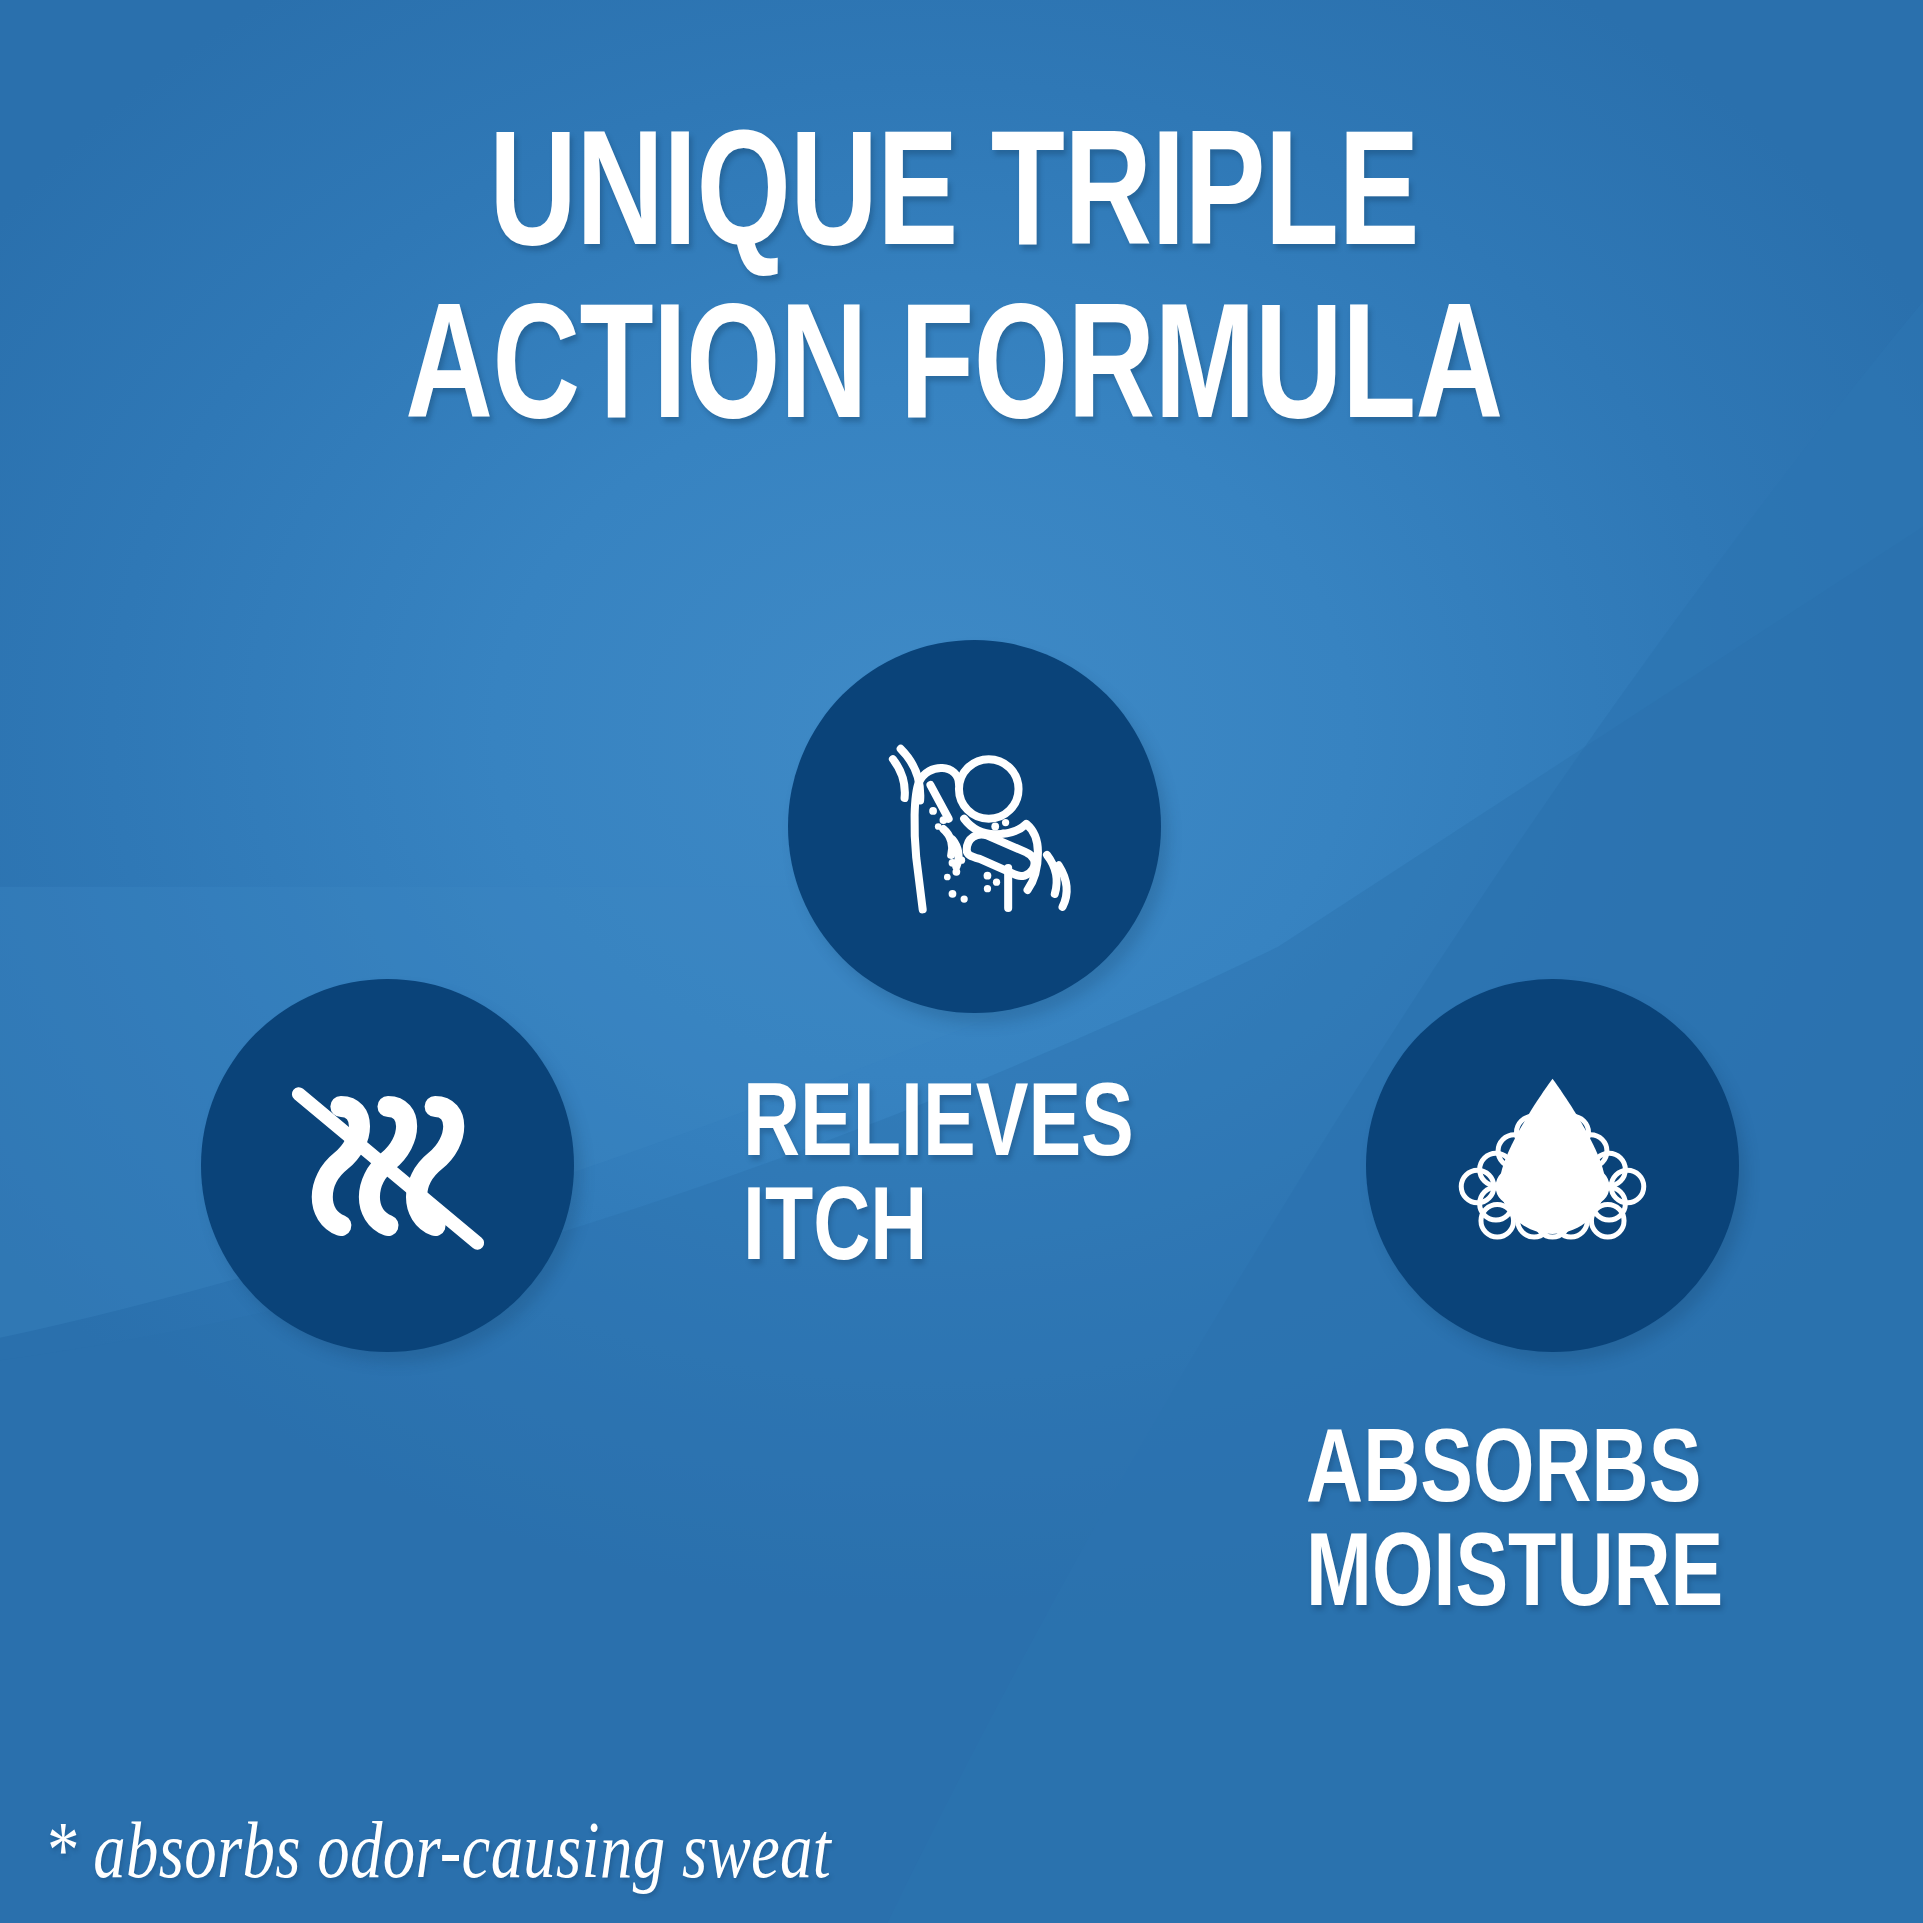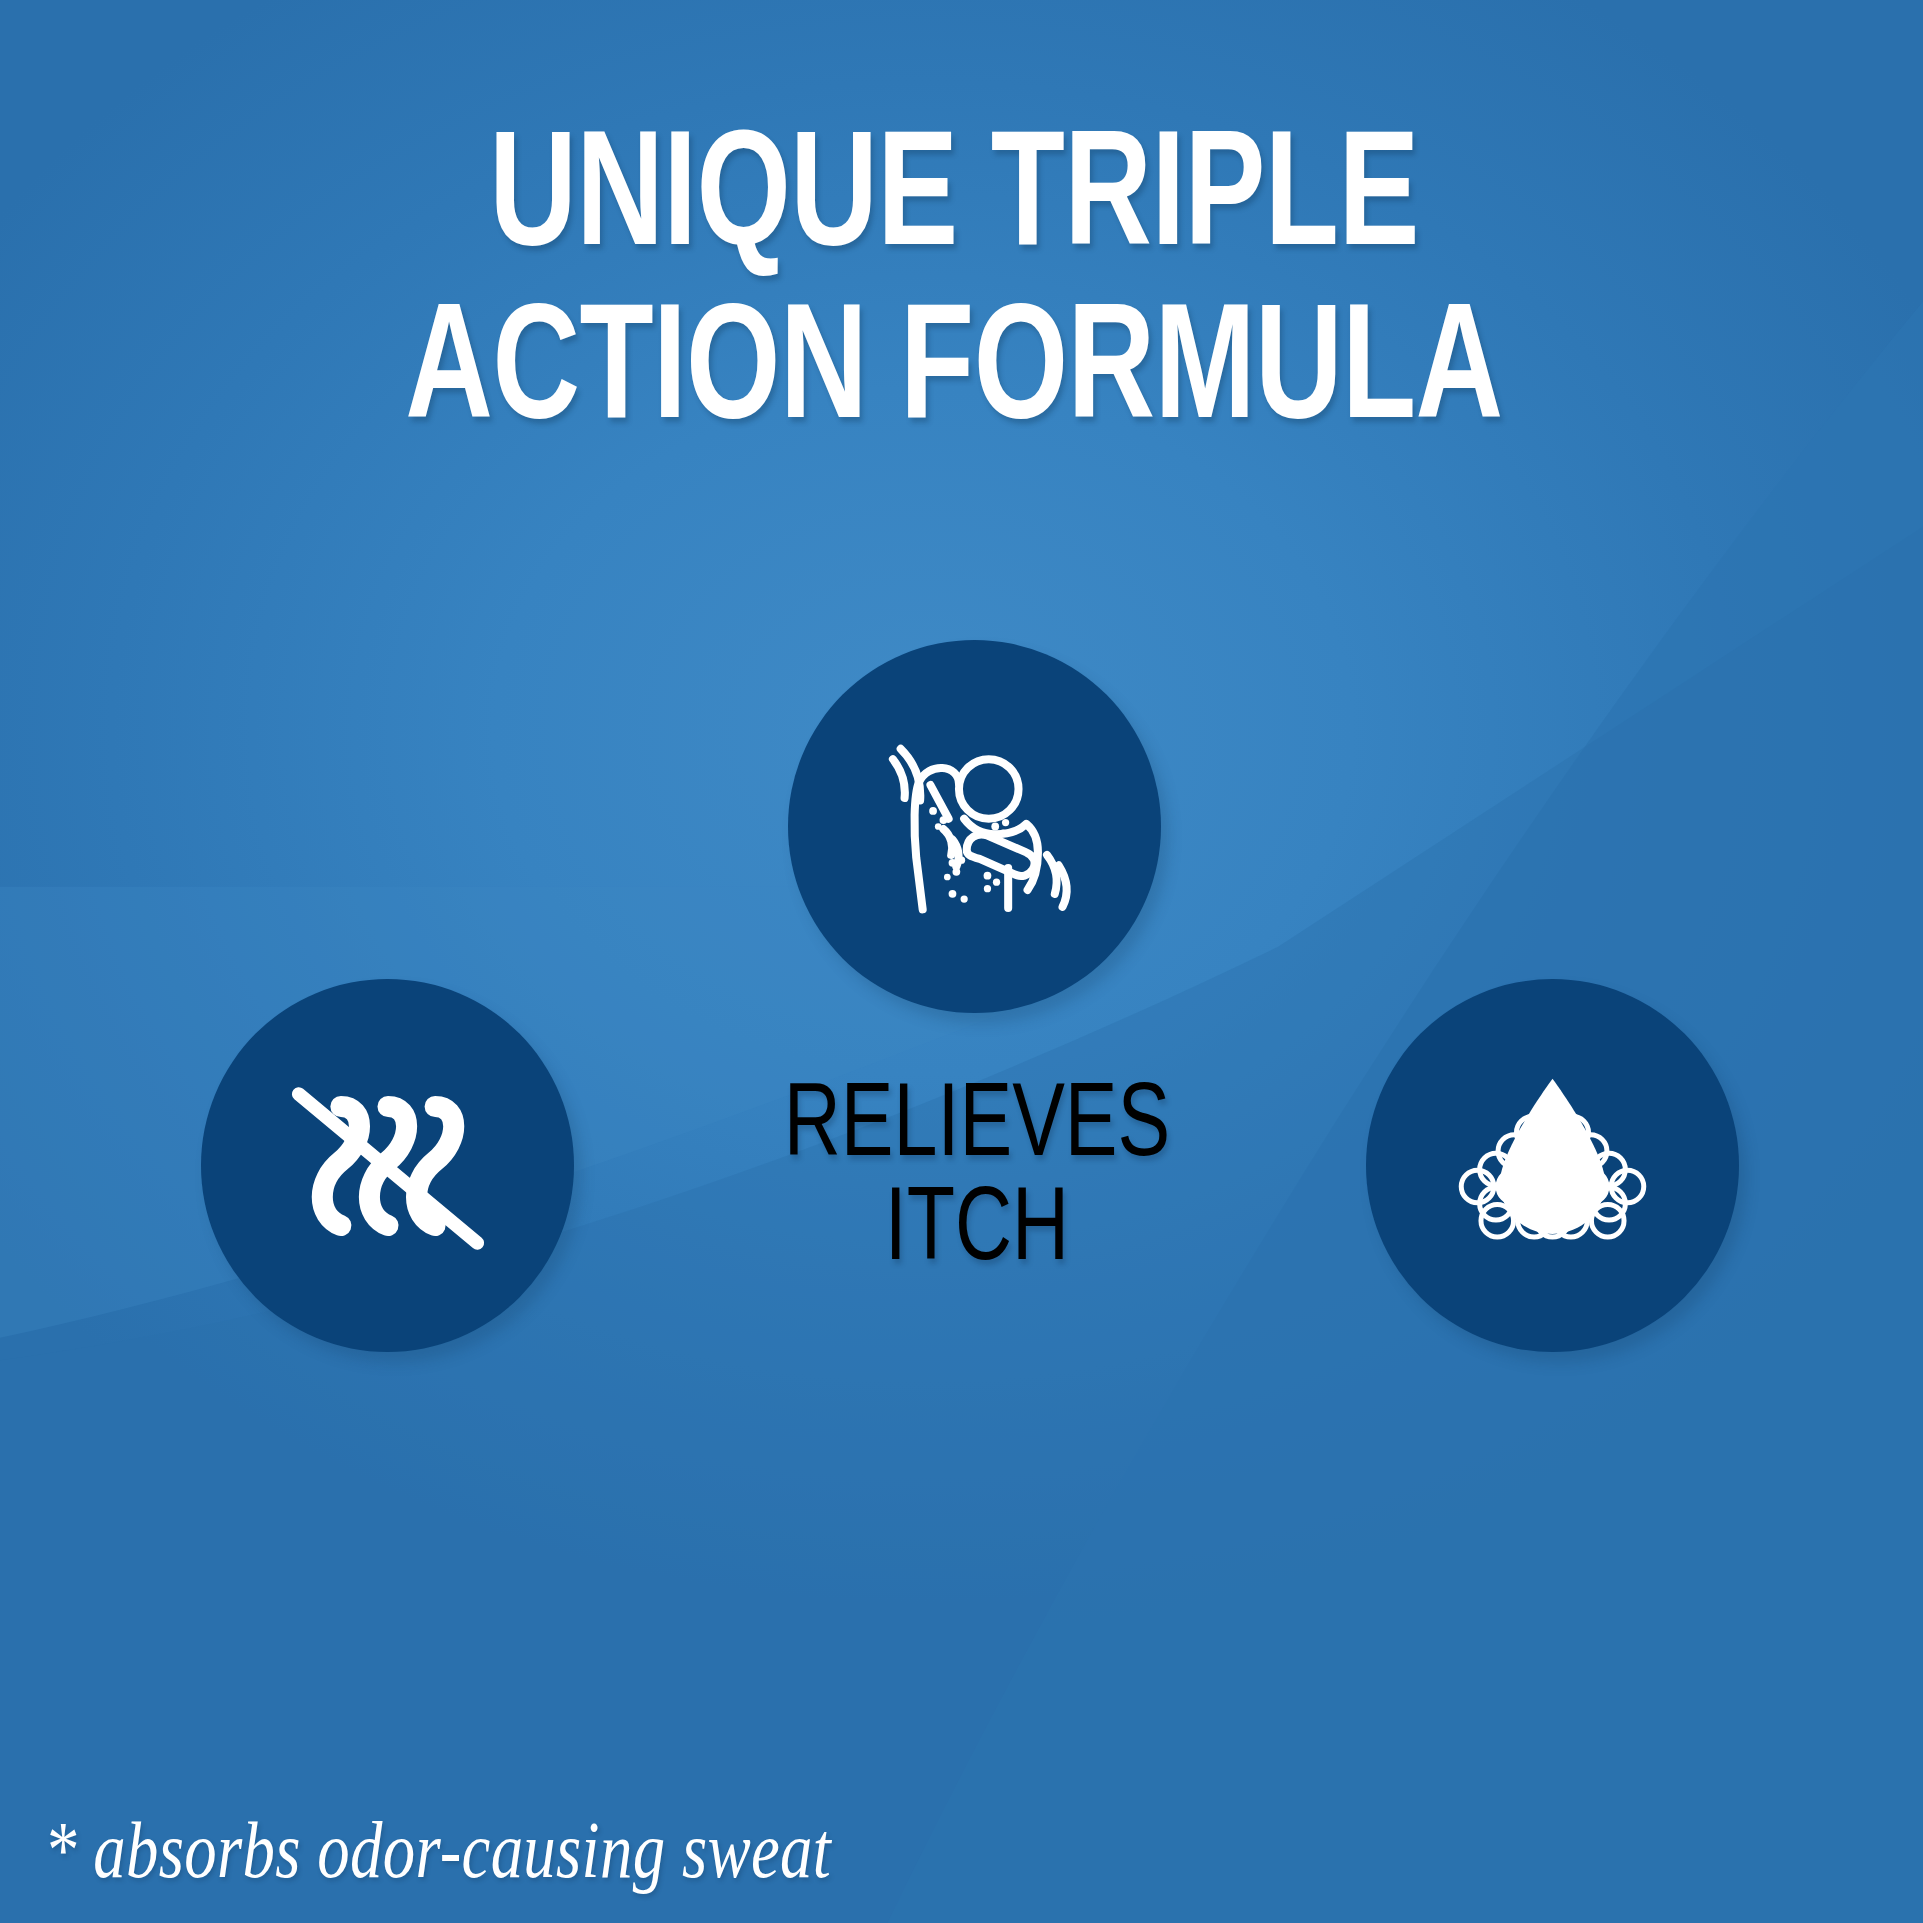--- a/index.html
+++ b/index.html
@@ -73,24 +73,24 @@
   }
   .circle-odor   { left: 201px;  top: 979px; width: 373px;  height: 373px; }
   .circle-itch   { left: 788px; top: 640px;  width: 373px;  height: 373px; }
   .circle-moist  { left: 1366px; top: 979px; width: 373px;  height: 373px; }
 
   .circle svg { display: block; }
 
   
   .label {
     position: absolute;
-    color: #000000;
-    font-weight: 400;
+    color: #ffffff;
+    font-weight: 700;
     line-height: 1.0;
-    text-align: center;
+    text-align: left;
     text-shadow: 3px 4.5px 6px rgba(14, 52, 86, 0.28);
   }
   .label .line {
     display: block;
     font-size: 104px;
     transform: scaleX(0.76);
     white-space: nowrap;
   }
   .label-odor  { left: 22.5px;   top: 1413px;  width: 736px; }
   .label-itch  { left: 669px;  top: 1067px;  width: 616px; }
@@ -225,17 +225,21 @@
       <path d="M50 17 C50 17 70 44 70 56.5 C70 67.5 61 76 50 76 C39 76 30 67.5 30 56.5 C30 44 50 17 50 17 Z" fill="#ffffff"></path>
     </svg>
   </div>
 
 
   <div class="label label-itch">
     <span class="line">RELIEVES</span>
     <span class="line">ITCH</span>
   </div>
 
+  <div class="label label-moist">
+    <span class="line">ABSORBS</span>
+    <span class="line">MOISTURE</span>
+  </div>
 
   <div class="footnote">* absorbs odor-causing sweat</div>
 
 </div>
 
 
 </body></html>

